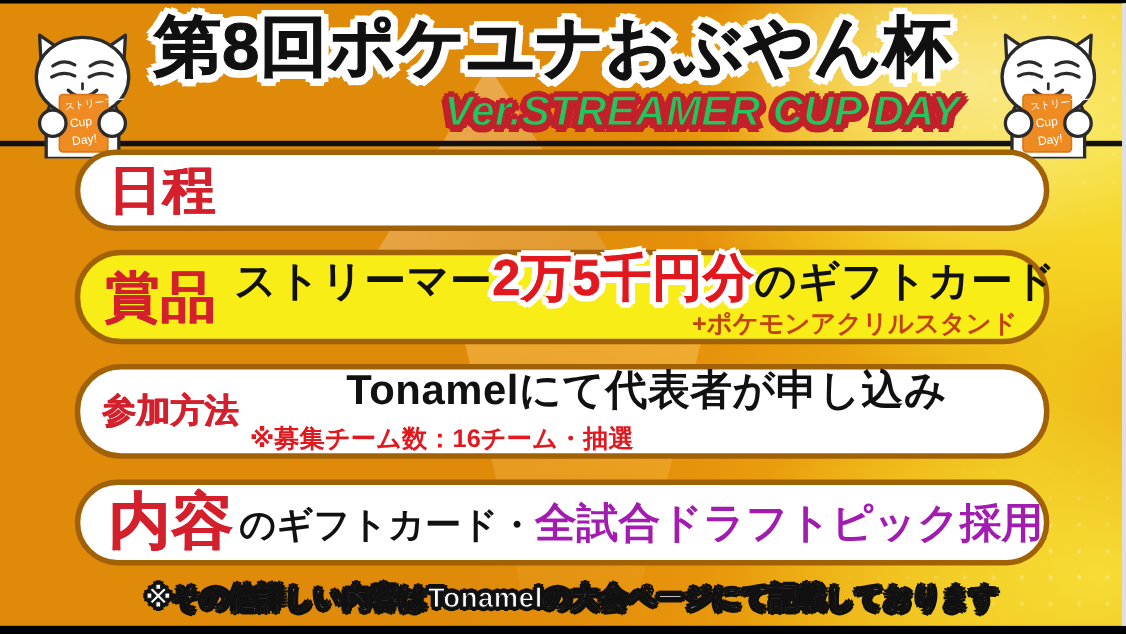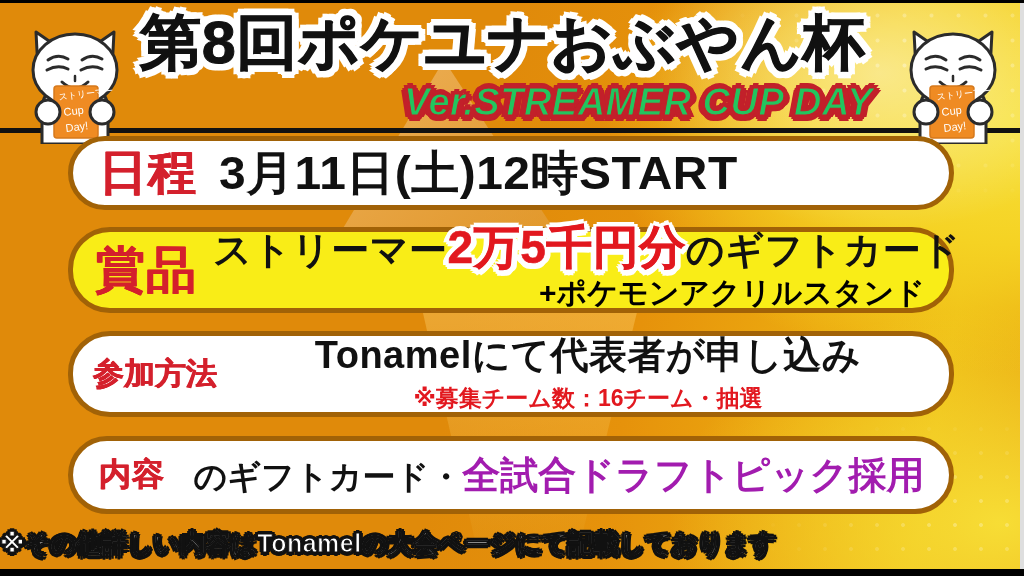--- a/index.html
+++ b/index.html
@@ -165,21 +165,21 @@
     color: #d4202c;
     font-weight: 900;
     white-space: nowrap;
     flex: 0 0 auto;
     letter-spacing: 1px;
     text-shadow: 0.5px 0 0 #d4202c, -0.5px 0 0 #d4202c;
   }
   .label-date    { font-size: 48px; margin-left: 26px; }
   .label-prize   { font-size: 50px; margin-left: 22px; }
   .label-entry   { font-size: 31px; margin-left: 20px; letter-spacing: 0; }
-  .label-content { font-size: 32px; margin-left: 26px; }
+  .label-content { font-size: 56px; margin-left: 26px; }
 
   .row-body {
     flex: 1 1 auto;
     min-width: 0;
     display: flex;
     flex-direction: column;
     justify-content: center;
   }
 
   .body-main {
@@ -208,41 +208,41 @@
   .prize-hl {
     color: #e2181f;
     font-size: 46px;
     -webkit-text-stroke: 0.6px #e2181f;
     text-shadow:
       5px 0 0 #fff, -5px 0 0 #fff, 0 5px 0 #fff, 0 -5px 0 #fff,
       3.5px 3.5px 0 #fff, -3.5px 3.5px 0 #fff, 3.5px -3.5px 0 #fff, -3.5px -3.5px 0 #fff,
       6px 2px 0 #fff, -6px 2px 0 #fff, 2px 6px 0 #fff, -2px 6px 0 #fff;
   }
   .prize-line2 {
-    font-size: 30px;
-    font-weight: 900;
-    color: #000000;
+    font-size: 23px;
+    font-weight: 900;
+    color: #c2410c;
     text-align: right;
     margin-top: 2px;
     padding-right: 24px;
     white-space: nowrap;
   }
 
   
   .entry-line1 {
     font-size: 38px;
     text-align: center;
     line-height: 40px;
     padding-left: 10px;
   }
   .entry-line2 {
     font-size: 23px;
     font-weight: 900;
     color: #e2181f;
-    text-align: center;
+    text-align: left;
     margin-top: 8px;
     padding-left: 10px;
     white-space: nowrap;
   }
 
   
   .content-line {
     font-size: 33px;
     text-align: center;
     padding-left: 4px;
@@ -251,21 +251,21 @@
   .content-hl {
     color: #a21caf;
     font-size: 38px;
   }
 
   
   .footer-note {
     position: absolute;
     left: 0; top: 527px;
     width: 908px;
-    text-align: left;
+    text-align: right;
     font-size: 25px;
     font-weight: 900;
     color: #fff;
     white-space: nowrap;
     letter-spacing: 0.5px;
     -webkit-text-stroke: 1px #111;
     text-shadow:
       3.5px 0 0 #111, -3.5px 0 0 #111, 0 3.5px 0 #111, 0 -3.5px 0 #111,
       2.5px 2.5px 0 #111, -2.5px 2.5px 0 #111, 2.5px -2.5px 0 #111, -2.5px -2.5px 0 #111;
   }
@@ -341,23 +341,20 @@
           </g>
         </g>
         <circle cx="34" cy="100" r="12" fill="#fff" stroke="#2b2b2b" stroke-width="3"></circle>
         <circle cx="88" cy="100" r="12" fill="#fff" stroke="#2b2b2b" stroke-width="3"></circle>
       </g>
     </svg>
   </div>
 
   <div class="row row-date">
     <div class="row-label label-date">日程</div>
-    <div class="row-body">
-      <div class="body-main date-text">3月11日(土)12時START</div>
-    </div>
   </div>
 
   <div class="row row-prize">
     <div class="row-label label-prize">賞品</div>
     <div class="row-body">
       <div class="body-main prize-line1"><span>ストリーマー</span><span class="prize-hl">2万5千円分</span><span>のギフトカード</span></div>
       <div class="prize-line2">+ポケモンアクリルスタンド</div>
     </div>
   </div>
 

